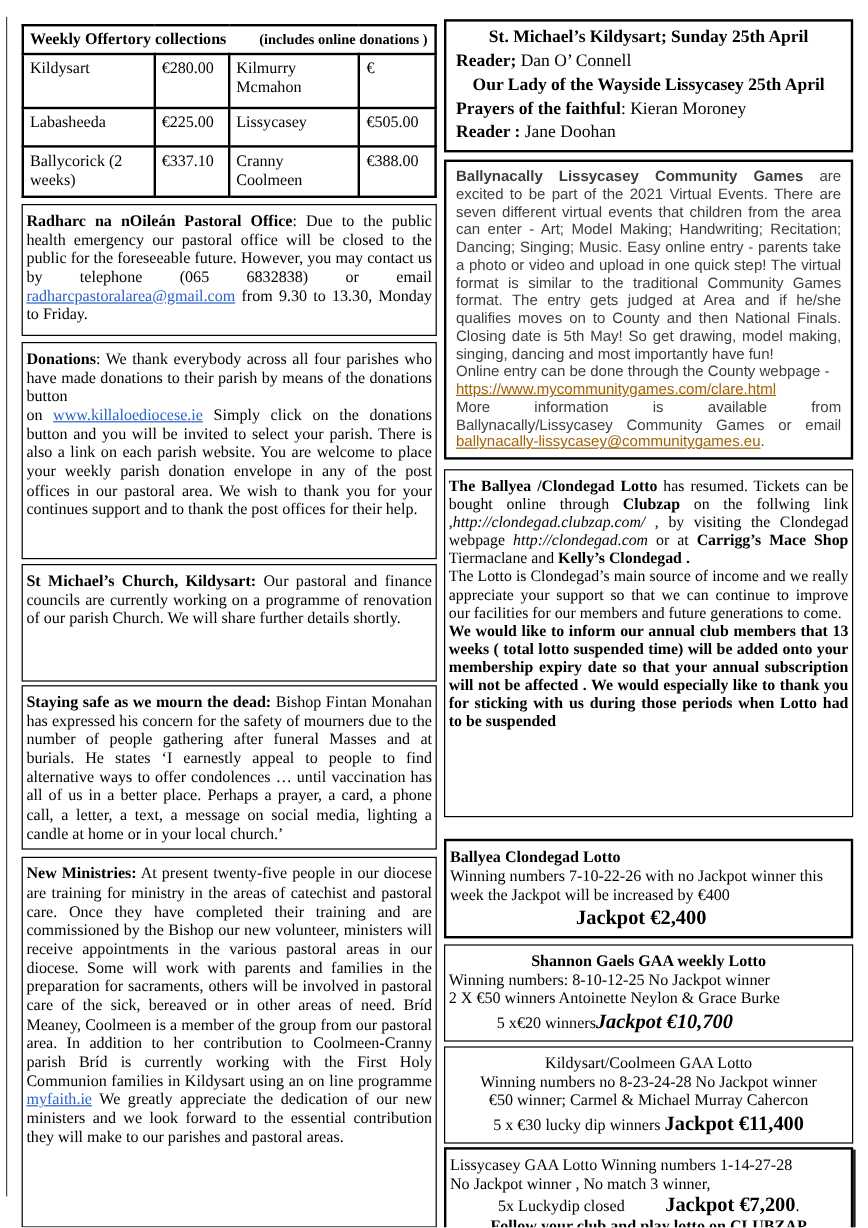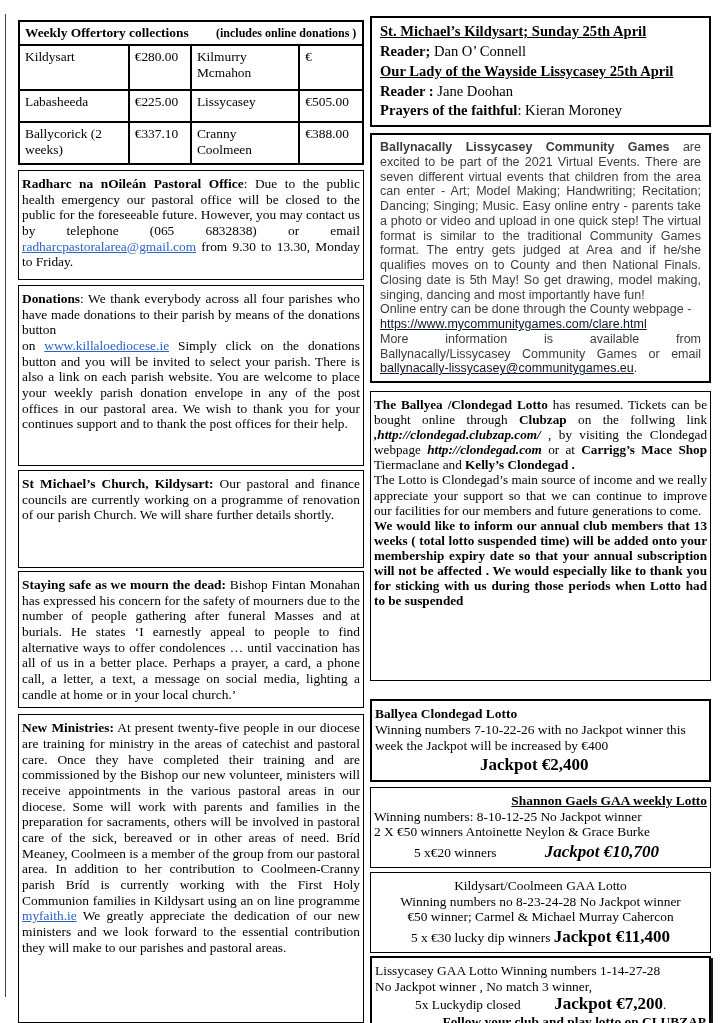--- a/index.html
+++ b/index.html
@@ -4,54 +4,54 @@
 <style>
   html,body{margin:0;padding:0;background:#fff;}
   .page{position:relative;width:723px;height:1023px;background:#fff;overflow:hidden;
         font-family:"Liberation Serif",serif;color:#000;}
   .left-rule{position:absolute;left:5px;top:14px;width:1px;height:983px;background:#454545;}
   .col-left{position:absolute;left:18px;top:20px;width:346px;}
   .col-right{position:absolute;left:370px;top:16px;width:341px;}
   .box{border:1px solid #000;box-sizing:border-box;padding:5px 3px;font-size:13.4px;
        line-height:1.17;text-align:justify;overflow:hidden;background:#fff;}
   .b{font-weight:bold;}
-  .bi{font-weight:bold;font-style:italic;}
-  .u{text-decoration:underline;}
+  .bi{font-weight:normal;font-style:italic;}
+  .u{text-align:center;}
   .link{color:#2a62c9;text-decoration:underline;cursor:pointer;}
   
   table.offertory{border-collapse:collapse;width:346px;margin-bottom:5px;}
   table.offertory td{border:2px solid #000;padding:3px 5px;font-size:13.4px;vertical-align:top;}
   td.thead{font-size:15px;padding:6px 8px 7px;}
   .tnote{font-size:12px;margin-left:24px;}
   td.c1{width:112px;height:37px;} td.c2{width:53px;} td.c3{width:112px;} td.c4{width:55px;}
   tr.r2 td{height:24px;} tr.r3 td{height:34px;}
   
   .pastoral{min-height:110px;margin-bottom:5px;}
   .donations{min-height:181px;margin-bottom:4px;}
   .stmichaels{min-height:98px;margin-bottom:3px;}
   .staying{min-height:134px;margin-bottom:6px;}
   .ministries{min-height:309px;}
   
   .readers{border-width:2px;min-height:104px;margin-bottom:6px;font-size:14.6px;
            line-height:1.36;text-align:left;padding:4px 8px;}
   .community{border-width:2px;min-height:236px;margin-bottom:8px;
              font-family:"Liberation Sans",sans-serif;font-size:12.5px;line-height:1.18;
              color:#3d3d3d;padding:5px 8px;}
-  .community .link{color:#0f172a;}
+  .community .link{color:#a16207;}
   .clondegad{min-height:290px;margin-bottom:18px;font-size:13.2px;line-height:1.14;}
   .ballyea-res{border-width:2px;min-height:79px;margin-bottom:5px;text-align:left;}
   .shannon{min-height:76px;margin-bottom:4px;text-align:left;}
   .kildysart-lotto{min-height:80px;margin-bottom:3px;text-align:center;}
   .lissycasey-lotto{border-width:2px;box-shadow:2px 2px 0 #1a1a1a;min-height:76px;text-align:left;}
   .jackpot-lg{font-weight:bold;font-size:17px;}
   .jackpot-ital{font-weight:bold;font-style:italic;font-size:17px;}
   .indent105{display:inline-block;margin-left:105px;}
   .row-flex{display:flex;align-items:baseline;margin-left:40px;}
-  .row-flex .grow{flex:1;text-align:center;}
-  .center{text-align:right;text-decoration:underline;}
+  .row-flex .grow{flex:1;}
+  .center{text-align:center;}
   .mt2{margin-top:2px;}
 </style>
 </head>
 <body>
 
 <div class="page">
   <div class="left-rule"></div>
 
   <div class="col-left">
 
@@ -102,22 +102,22 @@
       <span class="b"> New Ministries:</span><span> At present twenty-five people in our diocese are training for ministry in the areas of catechist and pastoral care. Once they have completed their training and are commissioned by the Bishop our new volunteer, ministers will receive appointments in the various pastoral areas in our diocese. Some will work with parents and families in the preparation for sacraments, others will be involved in pastoral care of the sick, bereaved or in other areas of need. Bríd Meaney, Coolmeen is a member of the group from our pastoral area. In addition to her contribution to Coolmeen-Cranny parish Bríd is currently working with the First Holy Communion families in Kildysart using an on line programme </span><a class="link">myfaith.ie</a><span> We greatly appreciate the dedication of our new ministers and we look forward to the essential contribution they will make to our parishes and pastoral areas.</span>
     </div>
   </div>
 
   <div class="col-right">
 
     <div class="box readers">
       <div class="b u">St. Michael’s  Kildysart;  Sunday 25th April</div>
       <div><span class="b">Reader;</span><span>  Dan O’ Connell</span></div>
       <div class="b u">Our Lady of the Wayside Lissycasey 25th April</div>
+      <div><span class="b">Prayers of the faithful</span><span>: Kieran Moroney</span></div>
       <div><span class="b">Reader :</span><span> Jane Doohan</span></div>
-      <div><span class="b">Prayers of the faithful</span><span>: Kieran Moroney</span></div>
     </div>
 
     <div class="box community">
       <span class="b">Ballynacally Lissycasey Community Games</span><span> are excited to be part of the 2021 Virtual Events. There are seven different virtual events that children from the area can enter - Art; Model Making; Handwriting; Recitation; Dancing; Singing; Music. Easy online entry - parents take a photo or video and upload in one quick step! The virtual format is similar to the traditional Community Games format. The entry gets judged at Area and if he/she qualifies moves on to County and then National Finals. Closing date is 5th May! So get drawing, model making, singing, dancing  and most importantly have fun!</span><br>
       <span>Online entry can be done through the County webpage -</span><br>
       <a class="link"> https://www.mycommunitygames.com/clare.html</a><br>
       <span>More information is available from Ballynacally/Lissycasey Community Games or email </span><a class="link">ballynacally-lissycasey@communitygames.eu</a><span>.</span>
     </div>
 
     <div class="box clondegad">

